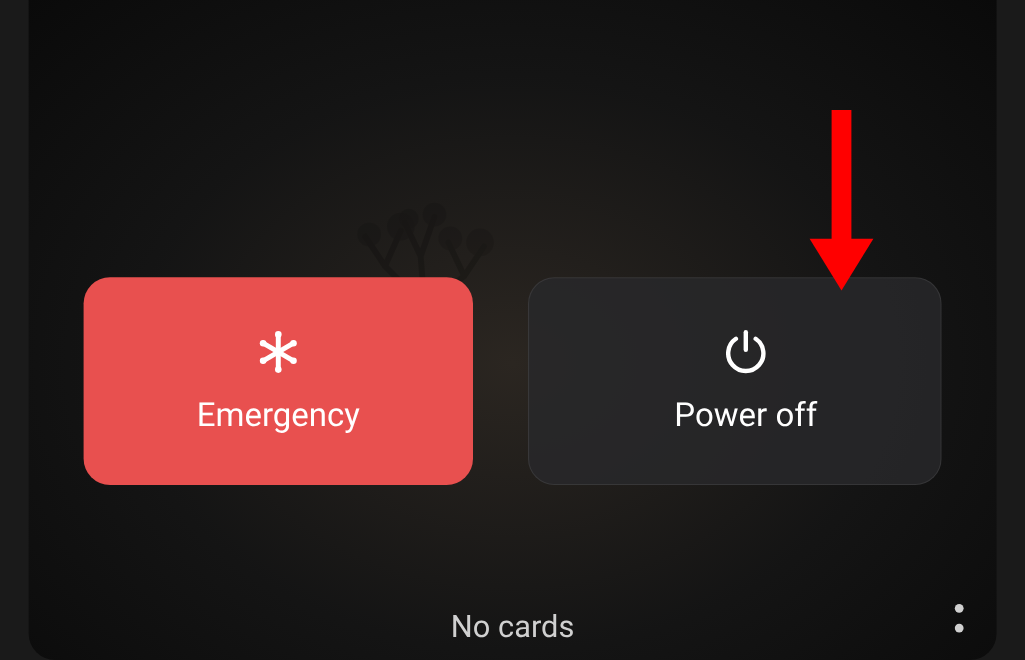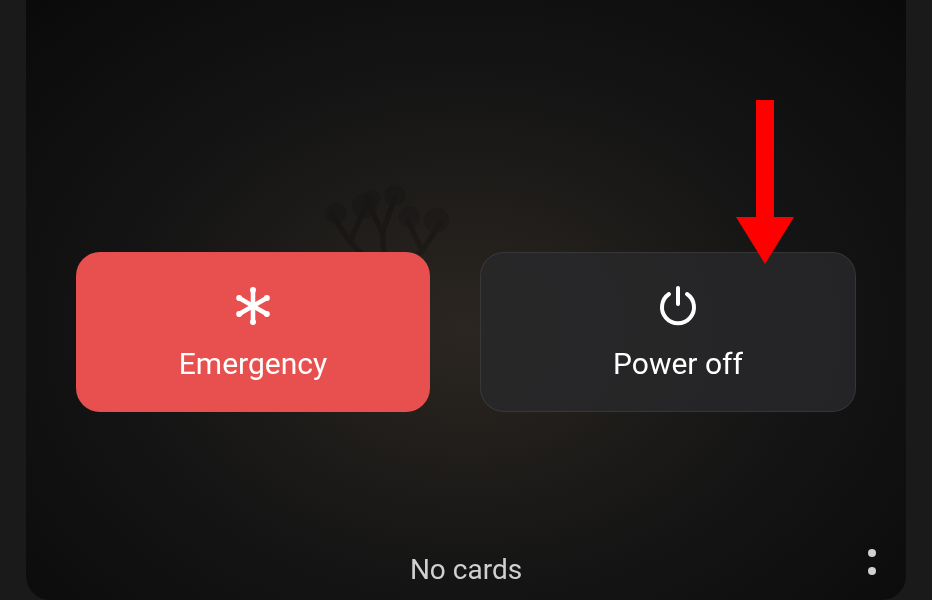--- a/index.html
+++ b/index.html
@@ -37,21 +37,21 @@
       position: absolute;
       top: 252px;
       left: 50px;
       right: 50px;
       display: flex;
       gap: 50px;
       justify-content: space-between;
     }
     .power-button {
       flex: 1;
-      height: 160px;
+      height: 189px;
       border-radius: 24px;
       display: flex;
       flex-direction: column;
       align-items: center;
       justify-content: center;
       gap: 18px;
       cursor: pointer;
       border: 1px solid rgba(255,255,255,0.08);
     }
     .emergency {

